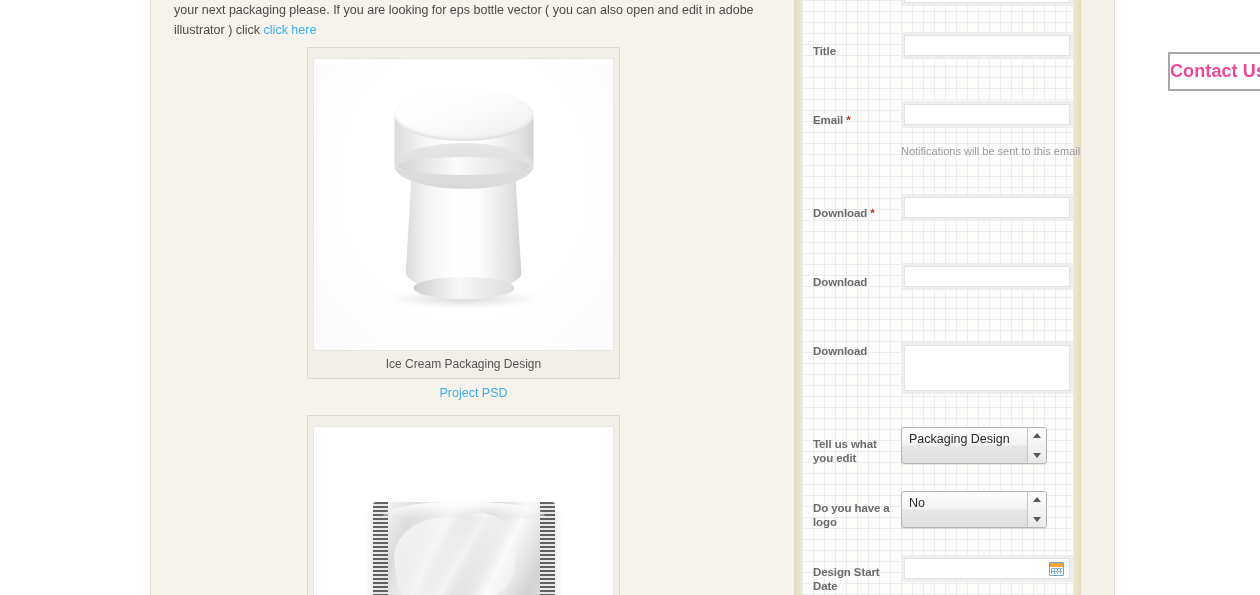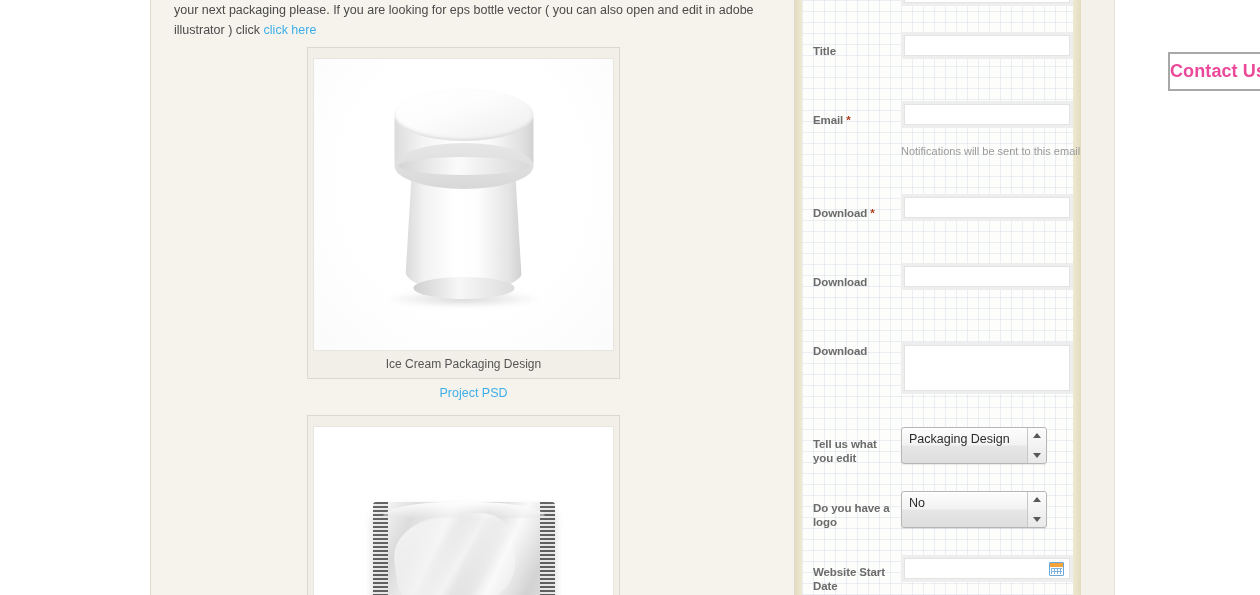--- a/index.html
+++ b/index.html
@@ -402,21 +402,21 @@
           <span class="select-value">No</span>
           <span class="select-stepper">
             <span class="tri tri-up"></span>
             <span class="tri tri-down"></span>
           </span>
         </div>
       </div>
 
       <div class="form-row" style="top:565px;">
         <div class="form-label">
-          <span>Website Start Date</span>
+          <span>Design Start Date</span>
         </div>
         <div class="date-input">
           <span class="cal-icon">
             <span class="cal-head"></span>
             <span class="cal-grid"></span>
           </span>
         </div>
       </div>
 
     </div>

